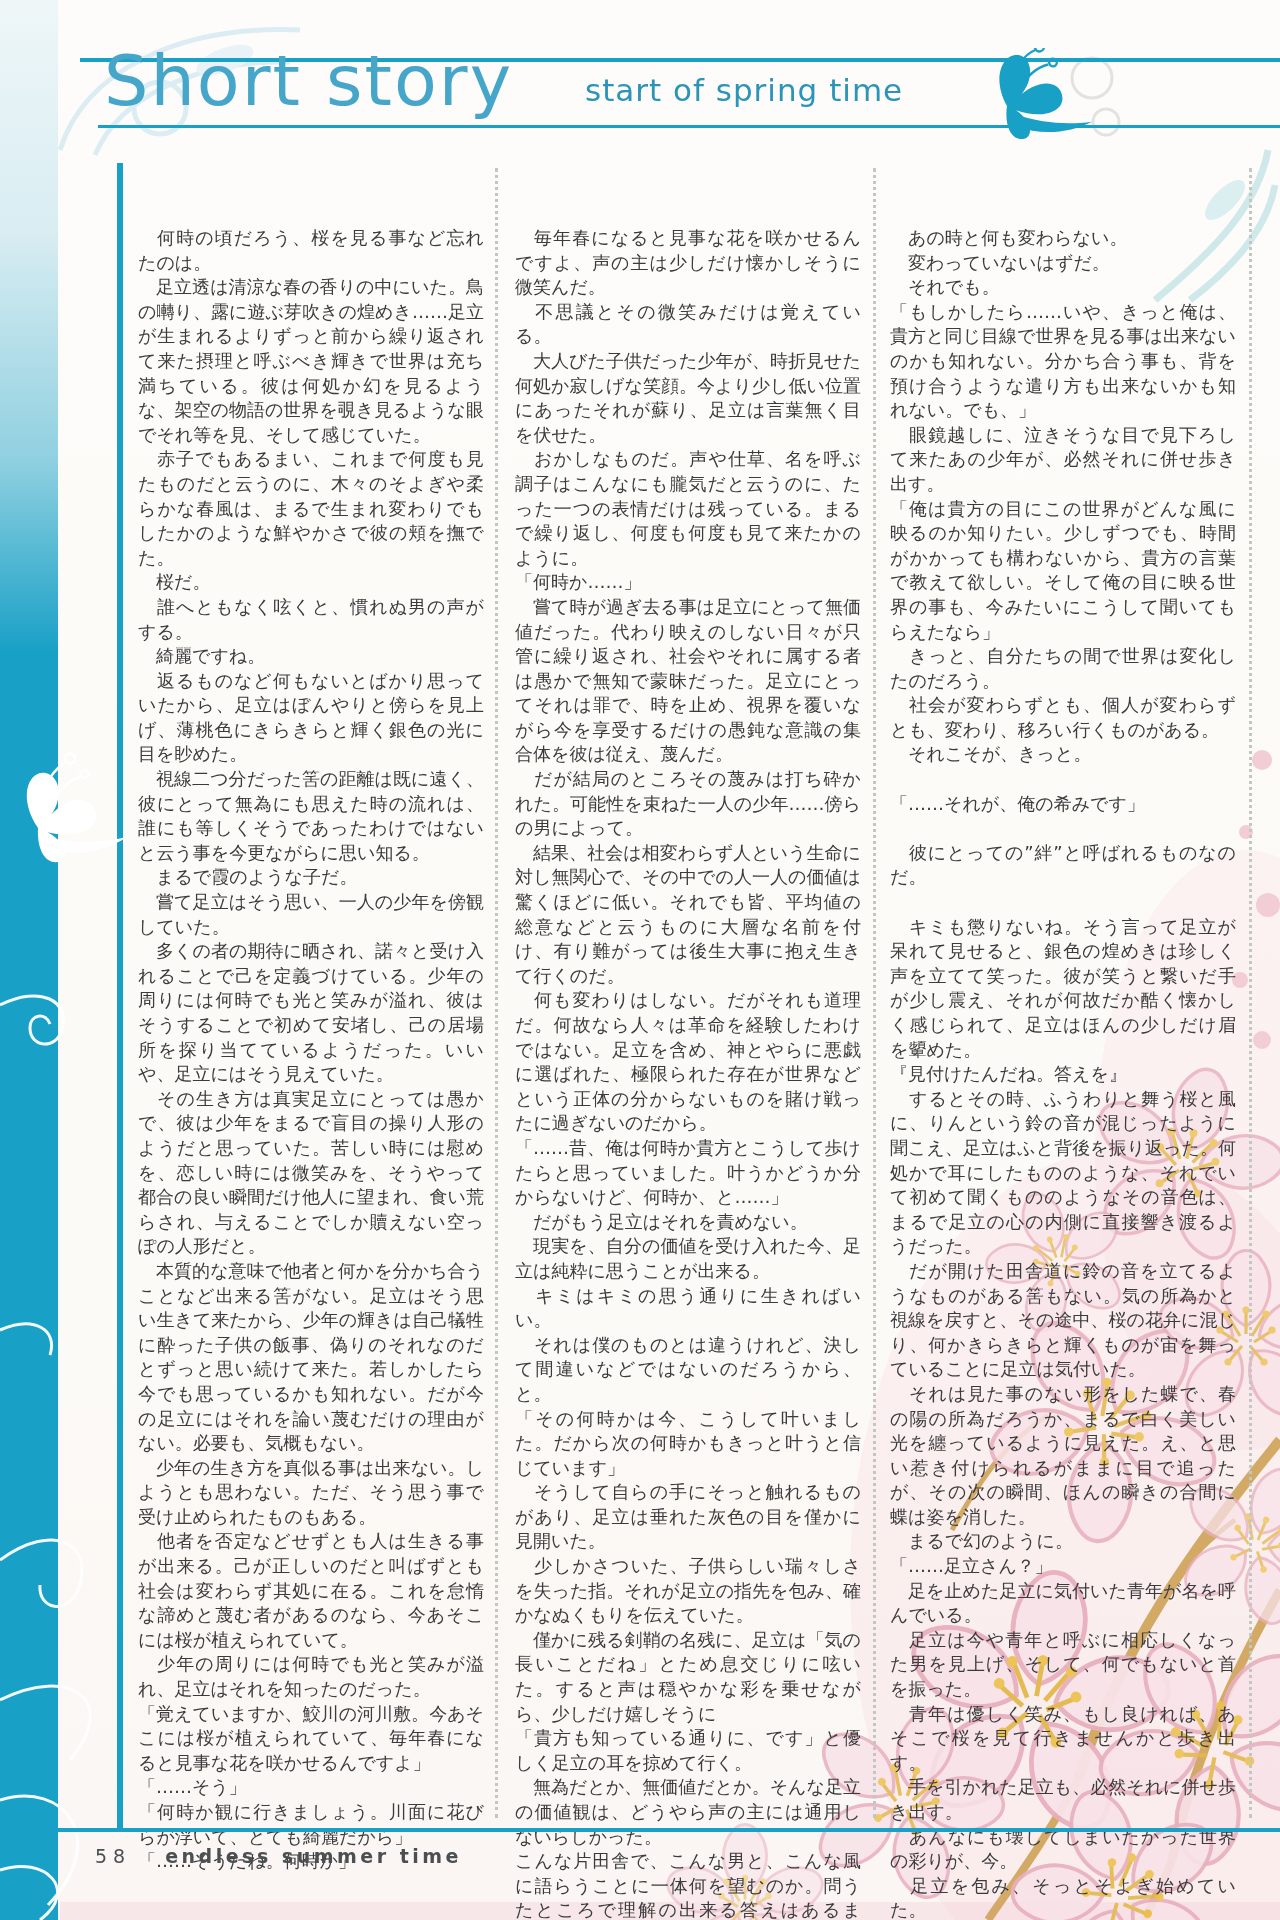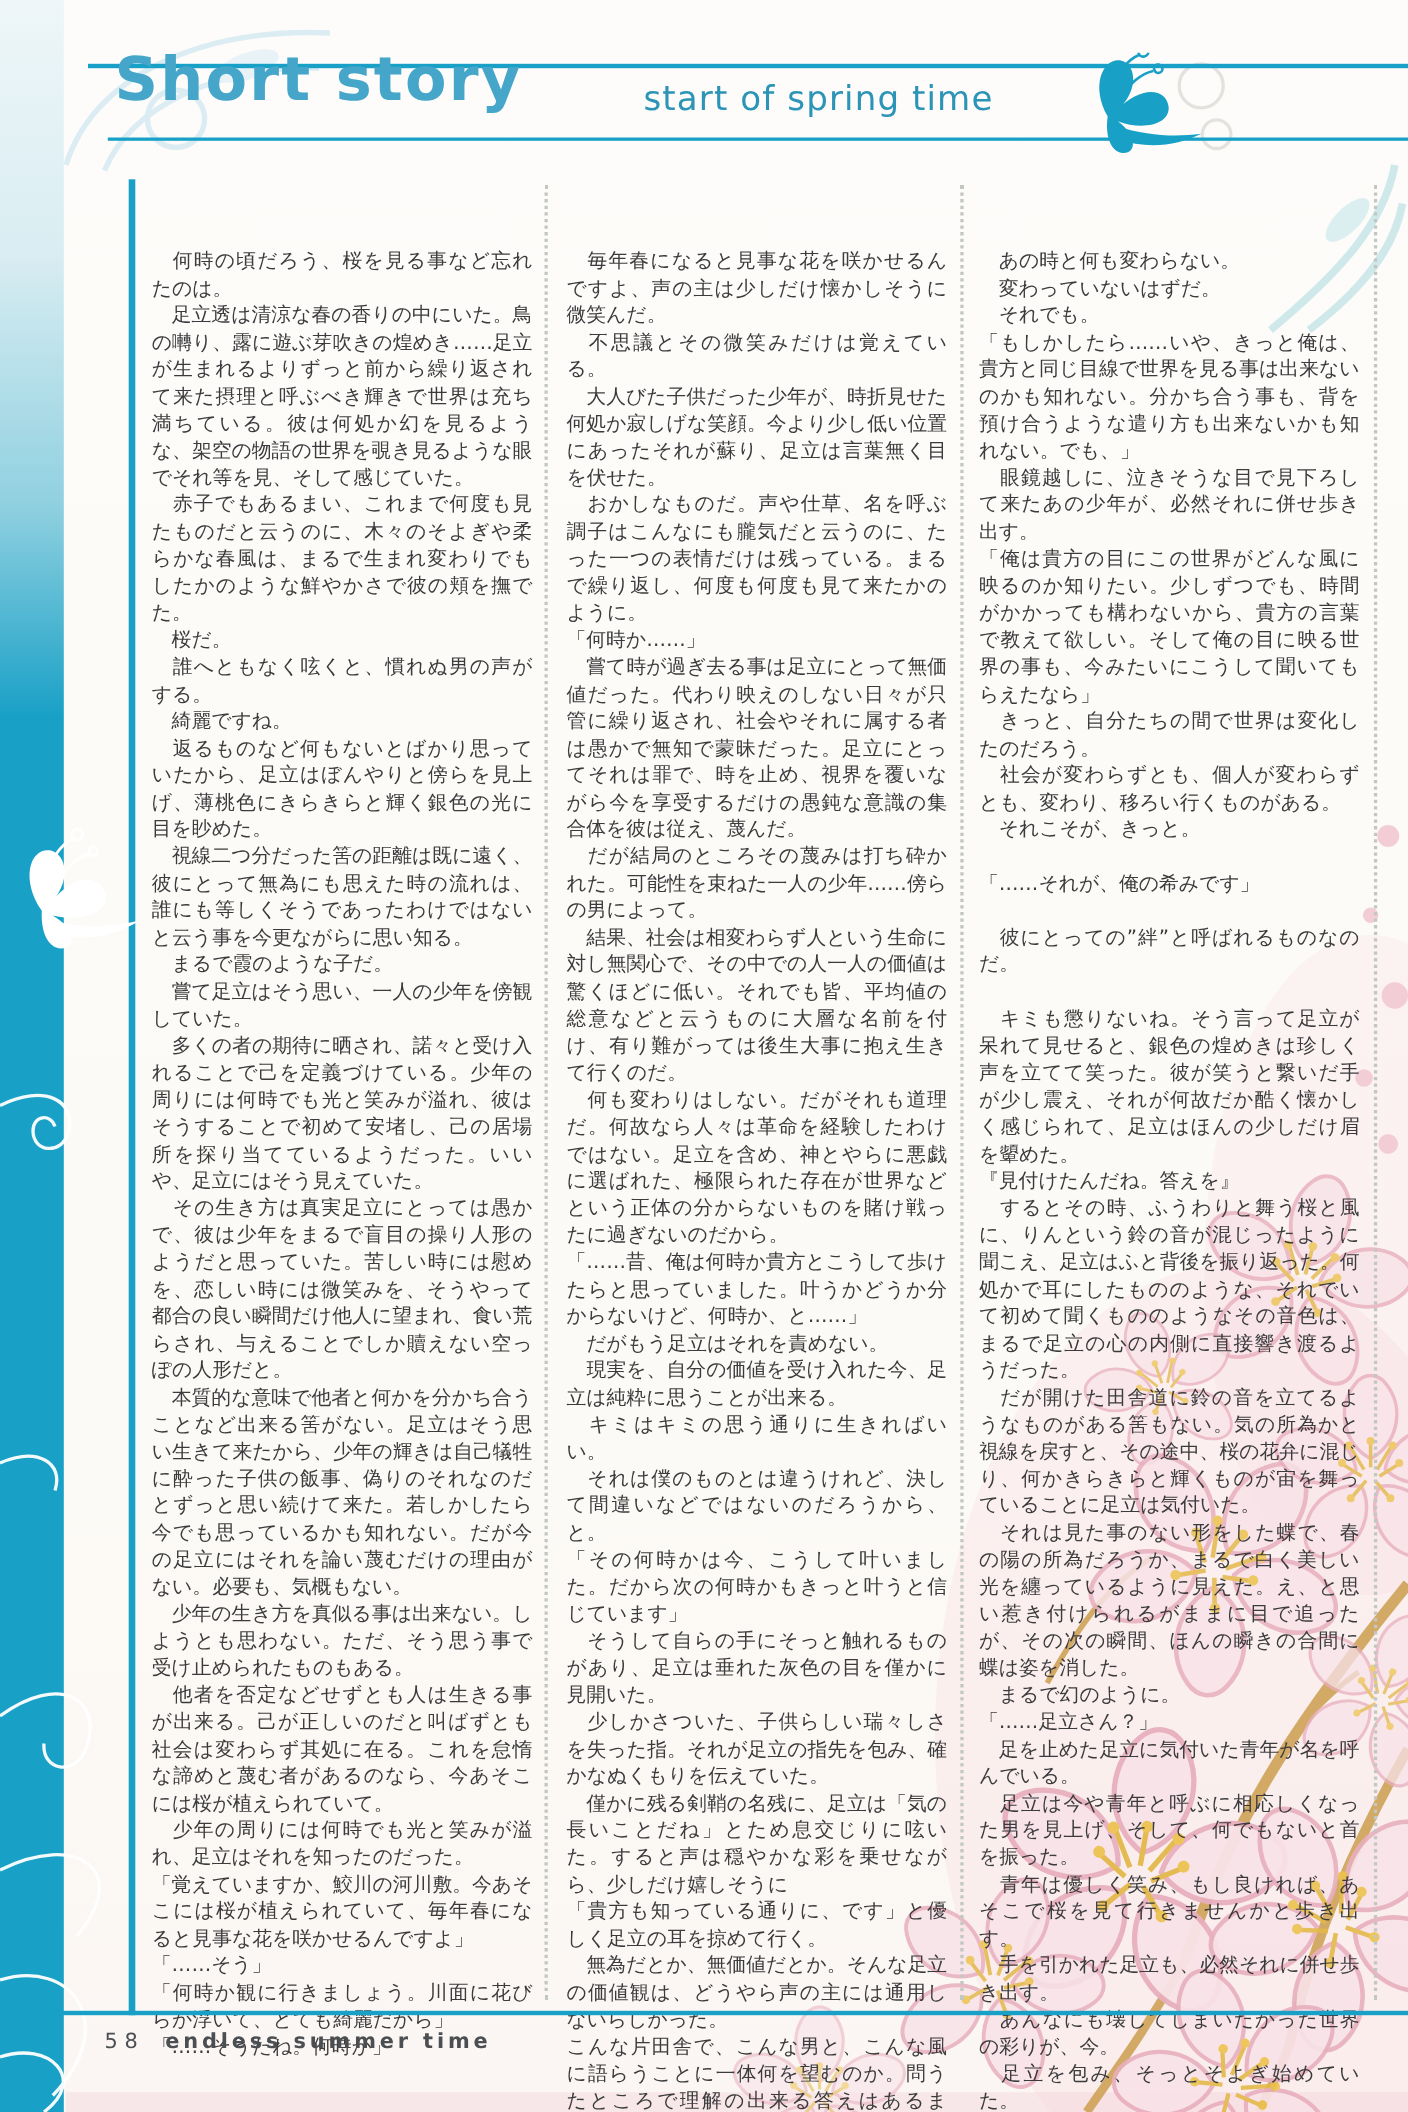--- a/index.html
+++ b/index.html
@@ -6,39 +6,39 @@
   body{font-family:"DejaVu Sans","Liberation Sans",sans-serif;}
   #page{position:relative;width:1280px;height:1920px;overflow:hidden;
         background:linear-gradient(180deg,#fdfcfa 0%,#fcfaf6 70%,#fbf6f3 100%);}
   
   .band{position:absolute;left:0;top:0;width:58px;height:1920px;
         background:linear-gradient(180deg,#eef6f8 0%,#d9edf2 12%,#8fd0e0 24%,#18a0c6 34%,#18a0c6 100%);}
   .vrule{position:absolute;left:117px;top:163px;width:6px;height:1669px;background:#18a0c6;}
   
   .hrule-top{position:absolute;left:80px;top:58px;width:1200px;height:4px;background:#18a0c6;}
   .hrule-bot{position:absolute;left:98px;top:125px;width:1182px;height:3px;background:#18a0c6;}
-  .title{position:absolute;left:104px;top:40px;font-size:55px;letter-spacing:2px;
-         color:#45a6ca;font-weight:700;z-index:2;}
+  .title{position:absolute;left:104px;top:40px;font-size:70px;letter-spacing:2px;
+         color:#45a6ca;font-weight:400;z-index:2;}
   .subtitle{position:absolute;left:585px;top:72px;font-size:31px;letter-spacing:1px;
             color:#2b94b7;z-index:2;}
   .butterfly{position:absolute;left:965px;top:48px;z-index:2;}
   
   .col{position:absolute;top:226px;width:346px;z-index:1;
        font-size:18px;line-height:24.6px;color:#3b3b3d;
        text-align:justify;word-break:break-all;}
   #col1{left:138px;} #col2{left:515px;} #col3{left:890px;}
   .para{margin:0;}
   .spacer{height:24.6px;}
   .divider{position:absolute;top:168px;height:1650px;width:0;
            border-left:3px dotted #c3c7c2;z-index:1;}
   #div1{left:495px;} #div2{left:873px;} #div3{left:1249px;}
   
   .hrule-footer{position:absolute;left:0px;top:1828px;width:1280px;height:4px;background:#18a0c6;z-index:2;}
   .footer{position:absolute;left:95px;top:1845px;z-index:2;color:#4b4f52;font-size:19px;}
-  .footer .num{letter-spacing:6px;margin-right:19px;}
+  .footer .num{letter-spacing:6px;margin-right:34px;}
   .footer .book{letter-spacing:3.5px;font-weight:bold;}
   .artlayer{position:absolute;left:0;top:0;z-index:0;pointer-events:none;}
   .artlayer.front{z-index:2;}
 </style>
 </head>
 <body>
 
 <div id="page">
 
   <svg class="artlayer" width="1280" height="1920" viewBox="0 0 1280 1920">

